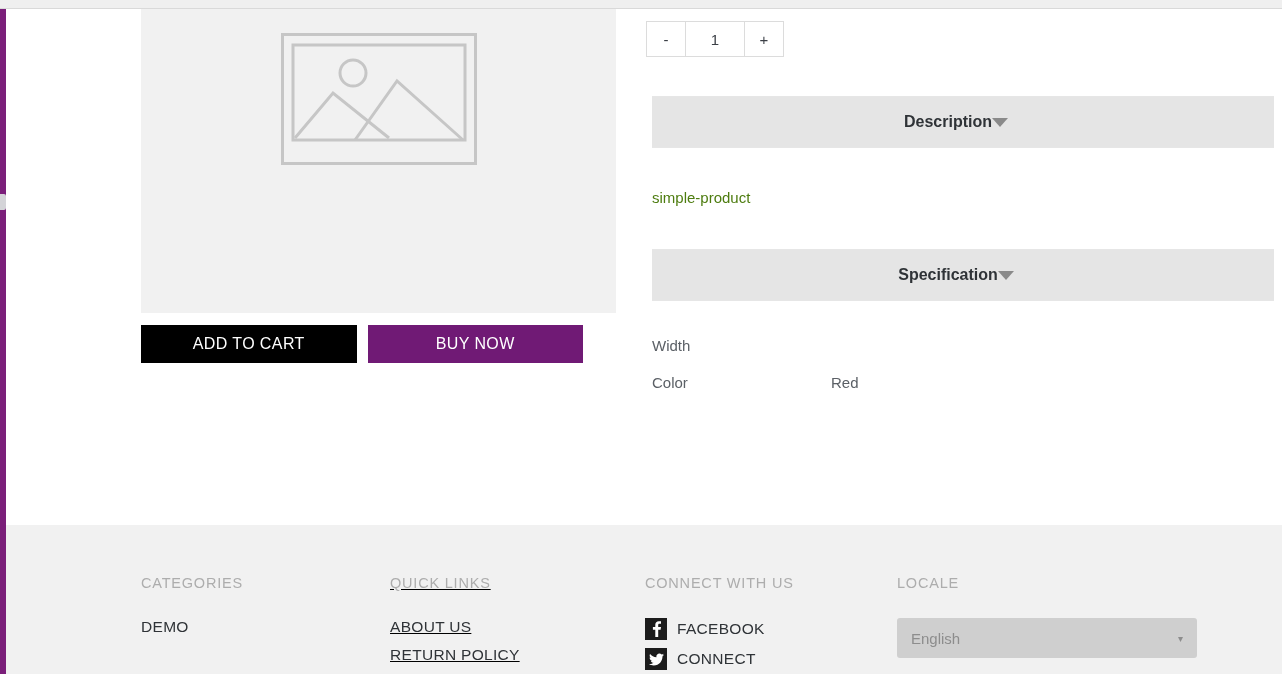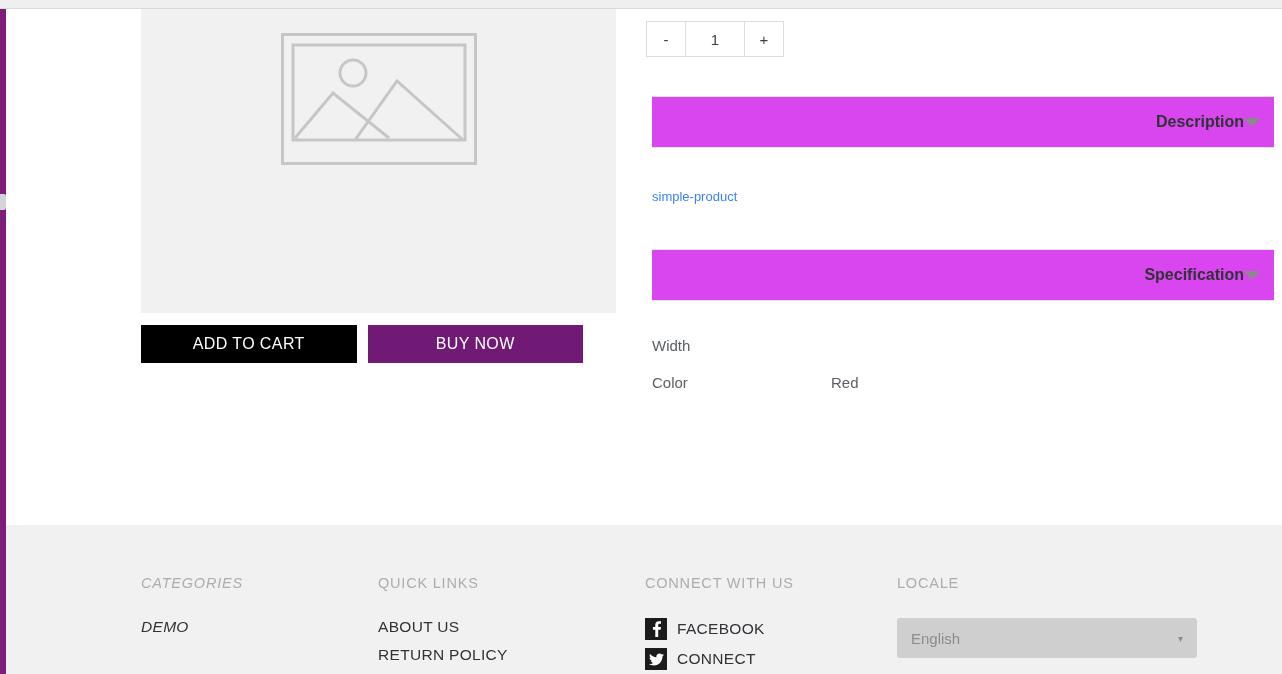--- a/index.html
+++ b/index.html
@@ -126,23 +126,23 @@
 
   .acc-head {
     position: absolute;
     left: 6px;
     width: 622px;
     height: 52px;
     border-top: 1px solid #e6e6e6;
     border-bottom: 1px solid #e6e6e6;
     display: flex;
     align-items: center;
-    justify-content: flex-end;
-    cursor: pointer;
-    background: #d946ef;
+    justify-content: center;
+    cursor: pointer;
+    background: #e5e5e5;
   }
   .acc-title {
     font-size: 16px;
     font-weight: bold;
     color: #2f3337;
   }
   .caret {
     width: 0; height: 0;
     border-left: 8px solid transparent;
     border-right: 8px solid transparent;
@@ -150,22 +150,22 @@
     margin-right: 14px;
   }
 
   .acc-desc-head { top: 87px; }
   .acc-spec-head { top: 240px; }
 
   .acc-body-text {
     position: absolute;
     left: 6px;
     top: 180px;
-    font-size: 13px;
-    color: #3b82f6;
+    font-size: 15px;
+    color: #4d7c0f;
   }
 
   .spec-table {
     position: absolute;
     left: 6px;
     top: 328px;
     width: 620px;
     border-collapse: collapse;
   }
   .spec-table td {
@@ -180,22 +180,22 @@
   
   .footer {
     position: absolute;
     left: 0;
     top: 516px;
     width: 1276px;
     height: 149px;
     background: #f1f1f1;
   }
   .f-col { position: absolute; top: 50px; }
-  .f-col-1 { left: 135px; font-style: italic; }
-  .f-col-2 { left: 372px; }
+  .f-col-1 { left: 135px; }
+  .f-col-2 { left: 384px; text-decoration: underline; }
   .f-col-3 { left: 639px; }
   .f-col-4 { left: 891px; }
 
   .f-head {
     font-size: 14.5px;
     letter-spacing: 0.8px;
     color: #adadad;
     margin-bottom: 27px;
     text-transform: uppercase;
   }

